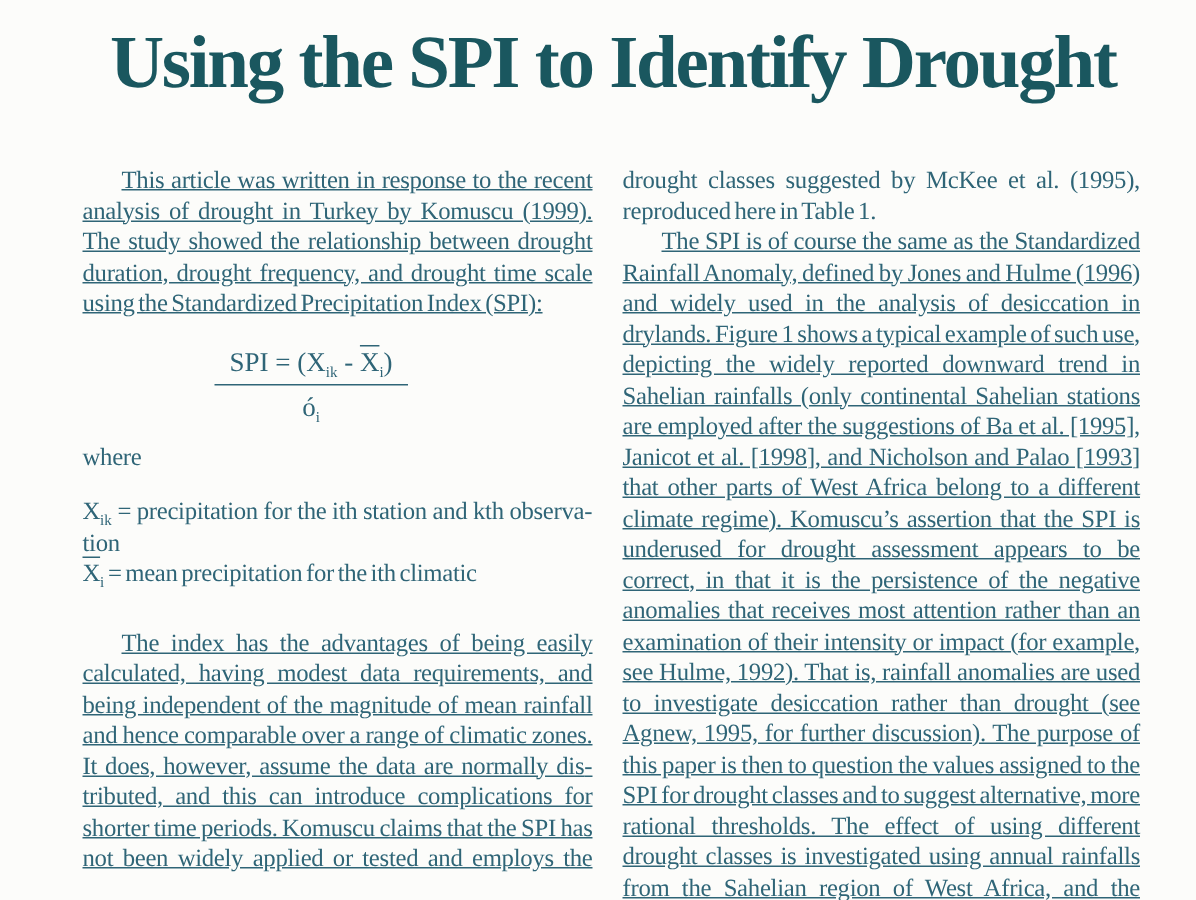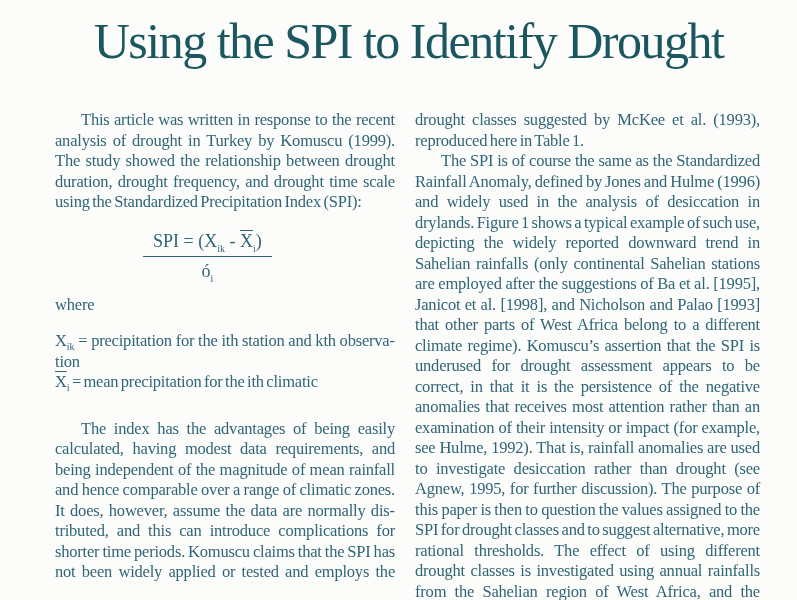--- a/index.html
+++ b/index.html
@@ -12,21 +12,21 @@
     overflow: hidden;
     background: #fcfcfa;
     font-family: "Liberation Serif", serif;
     color: #2f6577;
   }
   .page-title {
     margin: 14px 0 0 0;
     text-align: center;
     font-size: 50px;
     line-height: 54px;
-    font-weight: 400;
+    font-weight: 700;
     letter-spacing: -1.5px;
     white-space: nowrap;
     color: #1a575f;
     padding-left: 20px;
   }
   .columns {
     display: flex;
     margin-top: 42px;
     padding: 0 37px 0 55px;
     gap: 20px;
@@ -34,21 +34,21 @@
   .col-left  { width: 340px; flex: 0 0 340px; }
   .col-right { width: 345px; flex: 0 0 345px; }
   .para, .def-line {
     margin: 0;
     text-align: justify;
     font-size: 16.5px;
     line-height: 20.5px;
     letter-spacing: -0.2px;
     word-spacing: -1.5px;
   }
-  .indent { text-indent: 26px; }
+  .indent { text-indent: 26px; text-decoration: underline; }
   .just-last { text-align-last: justify; }
   sub {
     font-size: 10px;
     line-height: 0;
     letter-spacing: 0;
     word-spacing: normal;
   }
   .ovl { text-decoration: overline; }
   .formula { margin: 16px 0 6px 0; }
   .frac {
@@ -95,19 +95,19 @@
       <div class="def-line"><span>X</span><sub>ik</sub><span> = precipitation for the ith station and kth observa­tion</span></div>
       <div class="def-line"><span class="ovl">X</span><sub>i</sub><span> = mean precipitation for the ith climatic</span></div>
     </div>
 
     <p class="para indent para-gap just-last">The index has the advantages of being easily calculated, having modest data requirements, and being independent of the magnitude of mean rainfall and hence comparable over a range of climatic zones. It does, however, assume the data are normally dis­tributed, and this can introduce complications for shorter time periods. Komuscu claims that the SPI has not been widely applied or tested and employs the</p>
 
   </section>
 
   <section class="col-right">
 
-    <p class="para">drought classes suggested by McKee et al. (1993), reproduced here in Table 1.</p>
+    <p class="para">drought classes suggested by McKee et al. (1995), reproduced here in Table 1.</p>
 
     <p class="para indent just-last">The SPI is of course the same as the Standardized Rainfall Anomaly, defined by Jones and Hulme (1996) and widely used in the analysis of desiccation in drylands. Figure 1 shows a typical example of such use, depicting the widely reported downward trend in Sahelian rainfalls (only continental Sahelian stations are employed after the suggestions of Ba et al. [1995], Janicot et al. [1998], and Nicholson and Palao [1993] that other parts of West Africa belong to a different climate regime). Komuscu’s assertion that the SPI is underused for drought assessment appears to be correct, in that it is the persistence of the negative anomalies that receives most attention rather than an examination of their intensity or impact (for example, see Hulme, 1992). That is, rainfall anomalies are used to investigate desiccation rather than drought (see Agnew, 1995, for further discussion). The purpose of this paper is then to question the values assigned to the SPI for drought classes and to suggest alternative, more rational thresholds. The effect of using different drought classes is investigated using annual rainfalls from the Sahelian region of West Africa, and the</p>
 
   </section>
 
 </main>
 
 </body></html>

